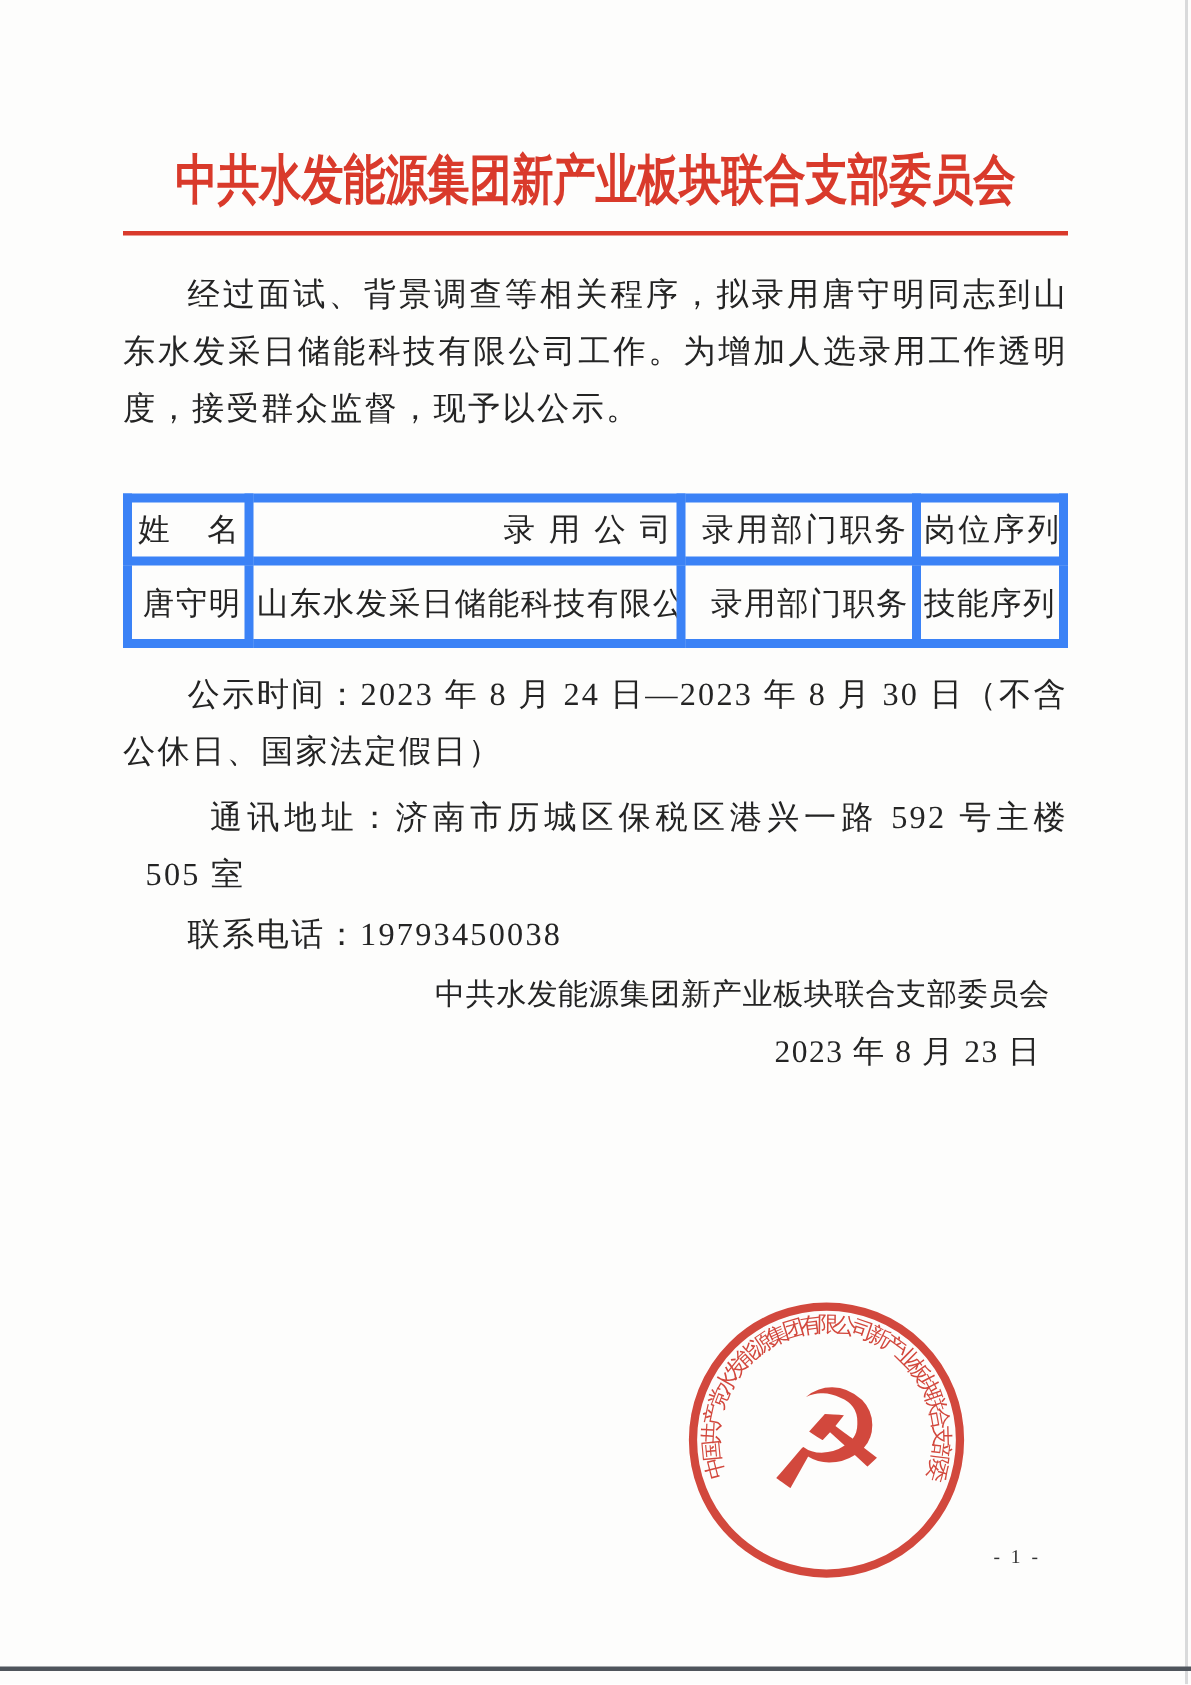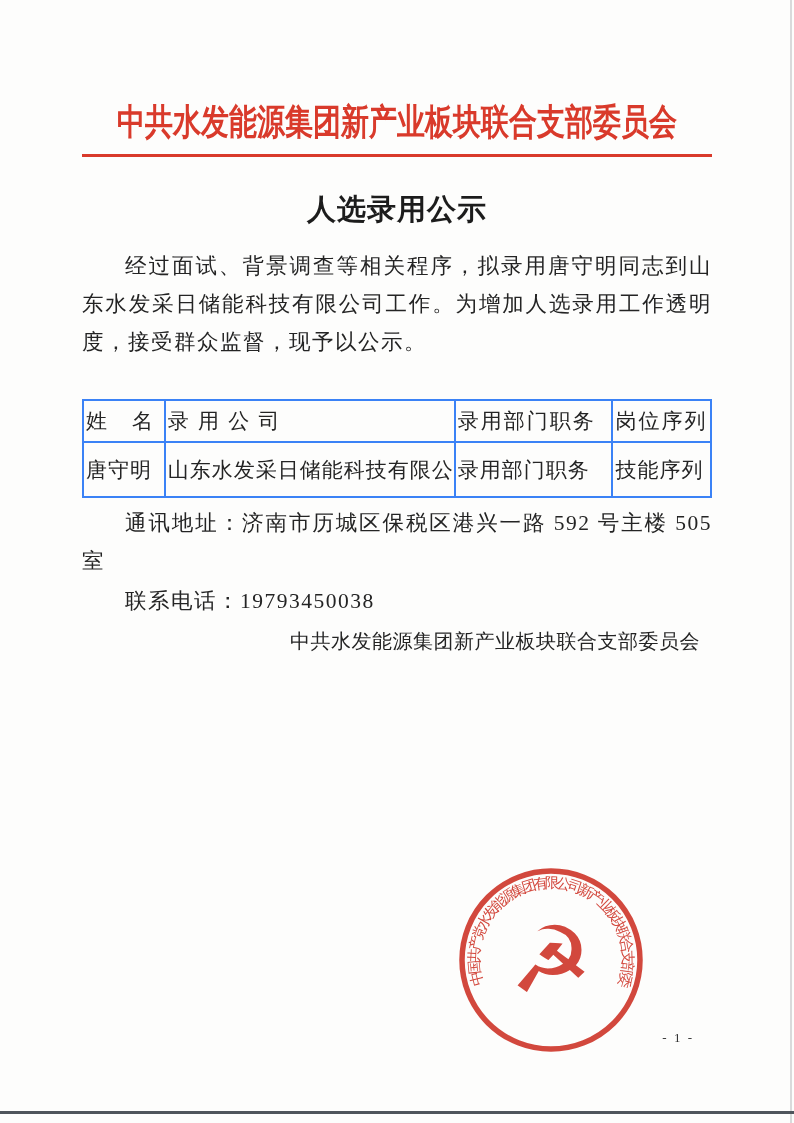--- a/index.html
+++ b/index.html
@@ -46,33 +46,33 @@
     font-size: 21.5px;
     line-height: 38px;
     letter-spacing: 1.5px;
     text-align: justify;
     text-indent: 2em;
     color: #242424;
   }
   .p-intro     { margin-top: 20px; }
   .p-objection { margin-top: 50px; }
   .p-notice    { margin-top: 12px; }
-  .p-address   { margin-top: 6px; }
+  .p-address   { margin-top: 6px; margin-left: 15px; }
   .p-phone     { margin-top: 2px; }
   .p-email     { margin-top: 2px; }
 
   table.hire-table {
     margin-top: 38px;
     width: 100%;
     border-collapse: collapse;
     table-layout: fixed;
   }
   table.hire-table th, table.hire-table td {
-    border: 2px solid #3b82f6;
-    text-align: left;
+    border: 6px solid #3b82f6;
+    text-align: right;
     vertical-align: middle;
     font-weight: normal;
     font-size: 21px;
     color: #242424;
     padding: 0 2px;
     overflow: hidden;
     white-space: nowrap;
   }
   table.hire-table th { height: 42px; letter-spacing: 2px; }
   table.hire-table td { height: 55px; letter-spacing: 1px; }
@@ -139,21 +139,20 @@
 </head>
 <body>
 
 <div class="page">
   <div class="content">
 
     <div class="red-title">中共水发能源集团新产业板块联合支部委员会</div>
 
     <div class="red-rule"></div>
 
-    <h1 class="doc-title">人选录用公示</h1>
 
     <p class="body p-intro">经过面试、背景调查等相关程序，拟录用唐守明同志到山东水发采日储能科技有限公司工作。为增加人选录用工作透明度，接受群众监督，现予以公示。</p>
 
     <table class="hire-table">
       <colgroup>
         <col class="col-name">
           <col class="col-company">
           <col class="col-position">
           <col class="col-sequence">
       </colgroup>
@@ -169,28 +168,30 @@
         <tr>
           <td>唐守明</td>
           <td>山东水发采日储能科技有限公司</td>
           <td>录用部门职务</td>
           <td>技能序列</td>
         </tr>
       </tbody>
     </table>
 
 
+    <p class="body p-notice">公示时间：2023 年 8 月 24 日—2023 年 8 月 30 日（不含公休日、国家法定假日）</p>
 
     <p class="body p-address">通讯地址：济南市历城区保税区港兴一路 592 号主楼 505 室</p>
 
     <p class="body p-phone">联系电话：19793450038</p>
 
 
     <p class="sig-org">中共水发能源集团新产业板块联合支部委员会</p>
 
+    <p class="sig-date">2023 年 8 月 23 日</p>
   </div>
 
   <div class="page-number">- 1 -</div>
 
   <svg class="seal" viewBox="0 0 196 196">
     <circle cx="98" cy="98" r="89" fill="none" stroke="#d03428" stroke-width="5.5"></circle>
     <defs>
       <path id="sealArc" d="M 30.3 122.1 A 72 72 0 1 1 165.7 122.1" fill="none"></path>
     </defs>
     <text font-size="14.5" fill="#d03428" letter-spacing="0" font-family="Liberation Serif, DejaVu Serif, serif">

